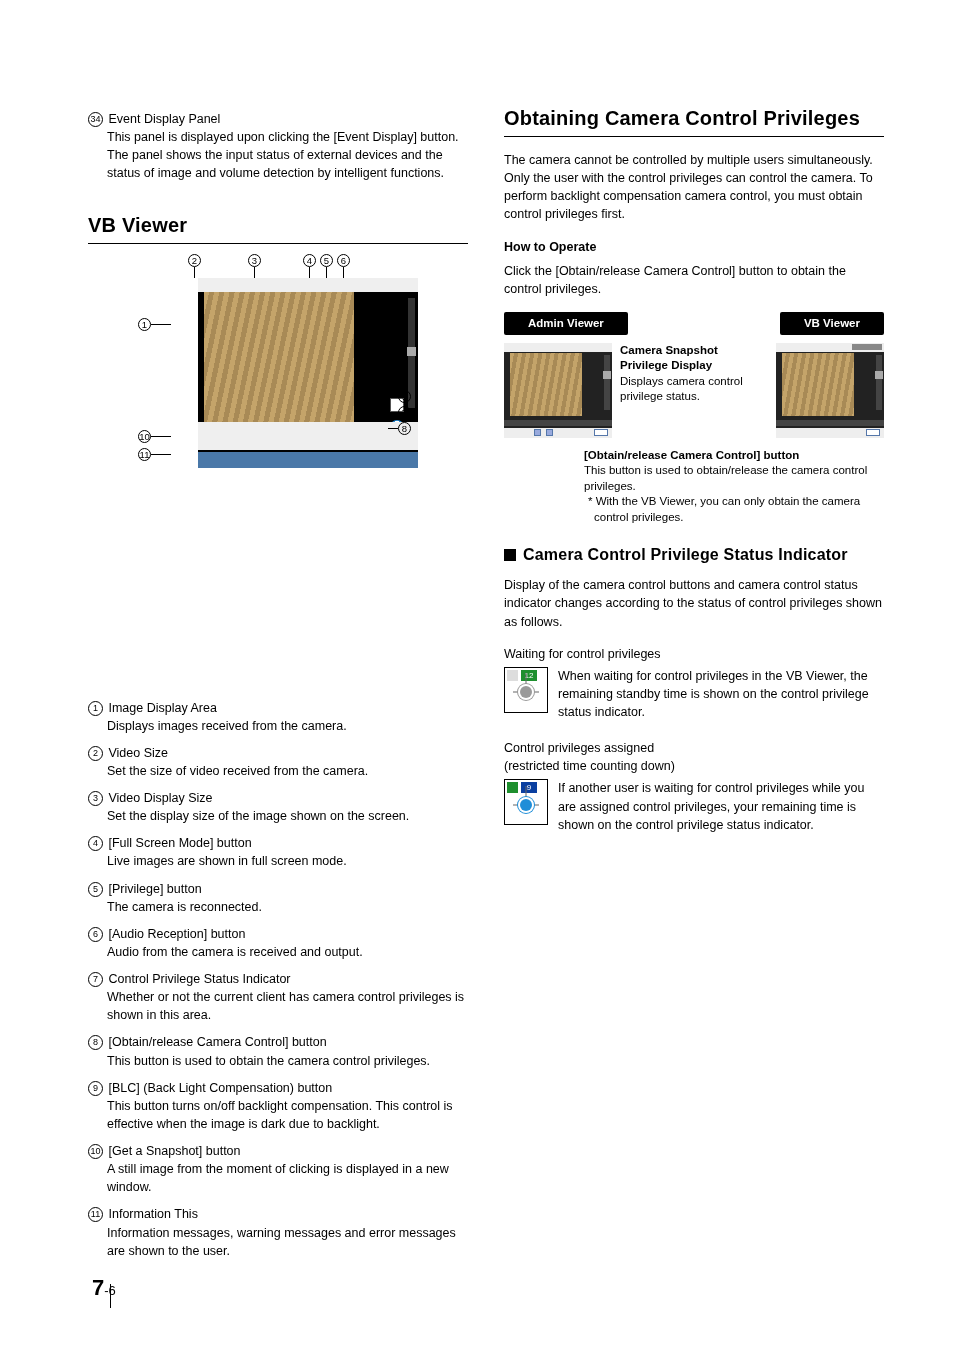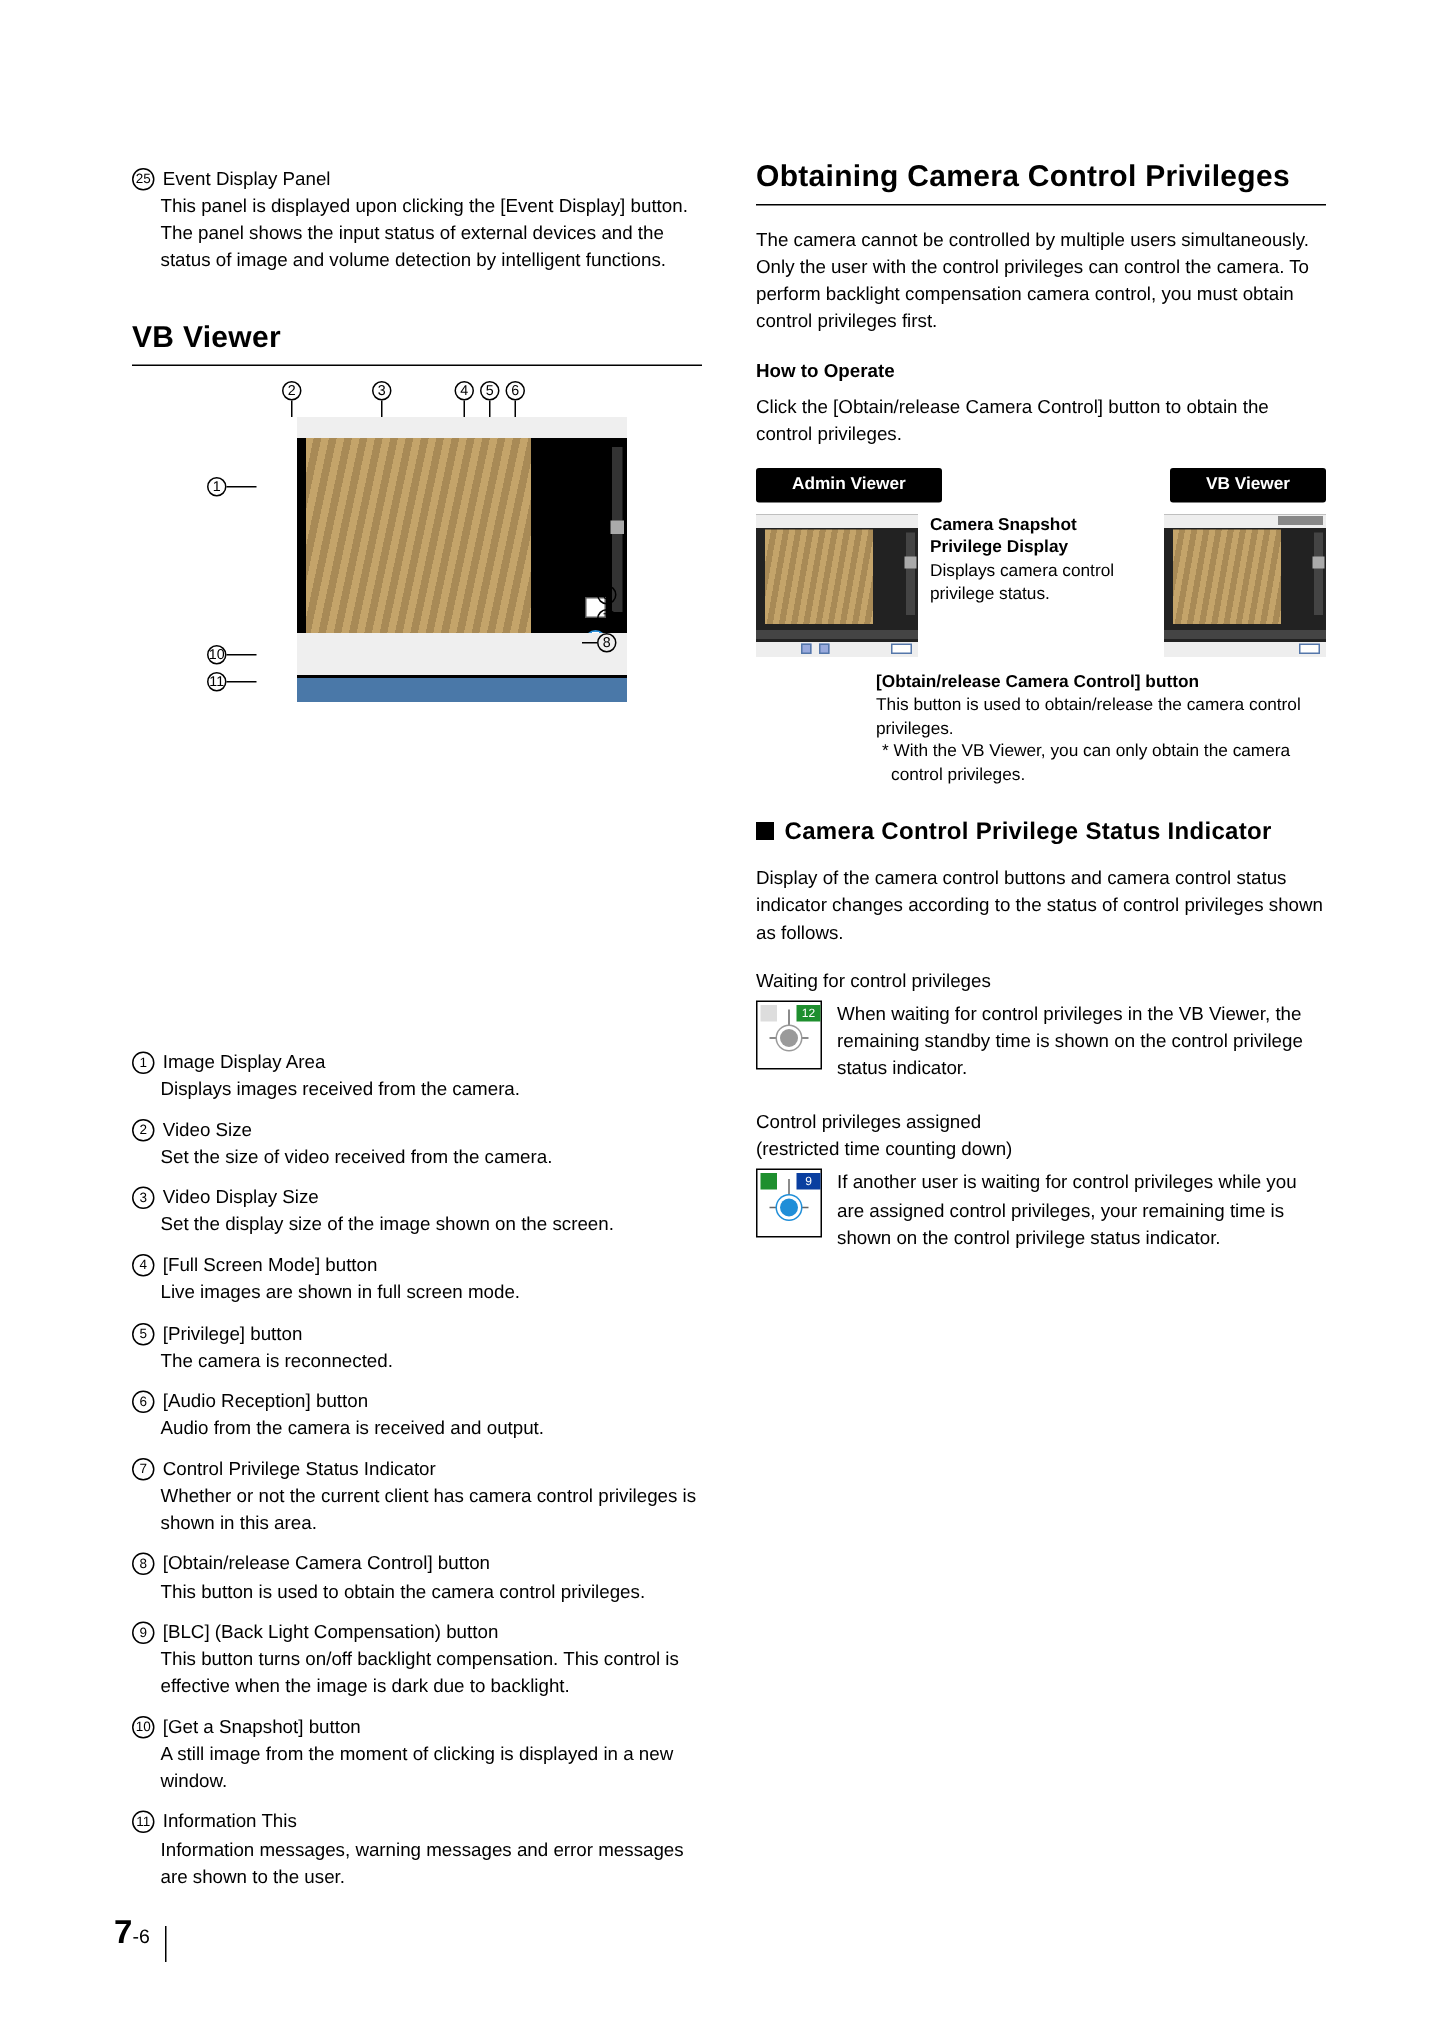--- a/index.html
+++ b/index.html
@@ -139,21 +139,21 @@
   .ind .dot {
     position:absolute; left:50%; top:56%; width:12px; height:12px;
     margin-left:-6px; margin-top:-6px; border-radius:50%;
   }
   .ind .cross::before, .ind .cross::after{
     content:""; position:absolute; background:#666;
   }
   .ind .cross::before{ left:50%; top:42%; width:1px; height:26px; transform:translate(-50%,-50%); }
   .ind .cross::after{ left:50%; top:56%; width:26px; height:1px; transform:translate(-50%,-50%); }
   .ind .badge{
-    position:absolute; top:2px; left:2px; right:0; height:11px;
+    position:absolute; top:2px; left:2px; right:10px; height:11px;
     display:flex; justify-content:space-between; align-items:center;
     font-size:8px;
   }
   .ind .badge .l{ width:11px; height:11px; }
   .ind .badge .r{ width:16px; height:11px; color:#fff; text-align:center; line-height:11px; font-size:8px; }
 
   .diagram {
     width: 220px; height: 190px;
     margin: 0 auto 18px auto;
     position: relative;
@@ -192,38 +192,38 @@
   }
   .dlabel{
     position:absolute; font-size:9.5px; white-space:nowrap;
     border:1px solid #000; border-radius:50%;
     width:13px; height:13px; text-align:center; line-height:11px;
   }
   .dline{ position:absolute; background:#000; }
 
   .pagenum {
     position: absolute;
-    left: 76px; bottom: 46px;
+    left: 92px; bottom: 46px;
     font-size: 13px;
   }
   .pagenum b { font-size: 22px; font-weight: bold; }
   .pgrule {
     position:absolute; left:110px; bottom:42px; width:1px; height:24px; background:#000;
   }
 </style>
 </head>
 <body>
 
 <div class="page">
 
   <div class="col col-left">
 
     <div class="item" style="margin-top:10px;">
       <span class="item-title">
-        <span class="num">25</span>
+        <span class="num">34</span>
         <span>Event Display Panel</span>
       </span>
       <span class="item-body">This panel is displayed upon clicking the [Event Display] button.</span>
       <span class="item-body">The panel shows the input status of external devices and the status of image and volume detection by intelligent functions.</span>
     </div>
 
     <h2 class="h2" style="margin-top:28px;">VB Viewer</h2>
 
     <div style="position:relative; width:280px; margin:0 auto 18px auto;">
 

